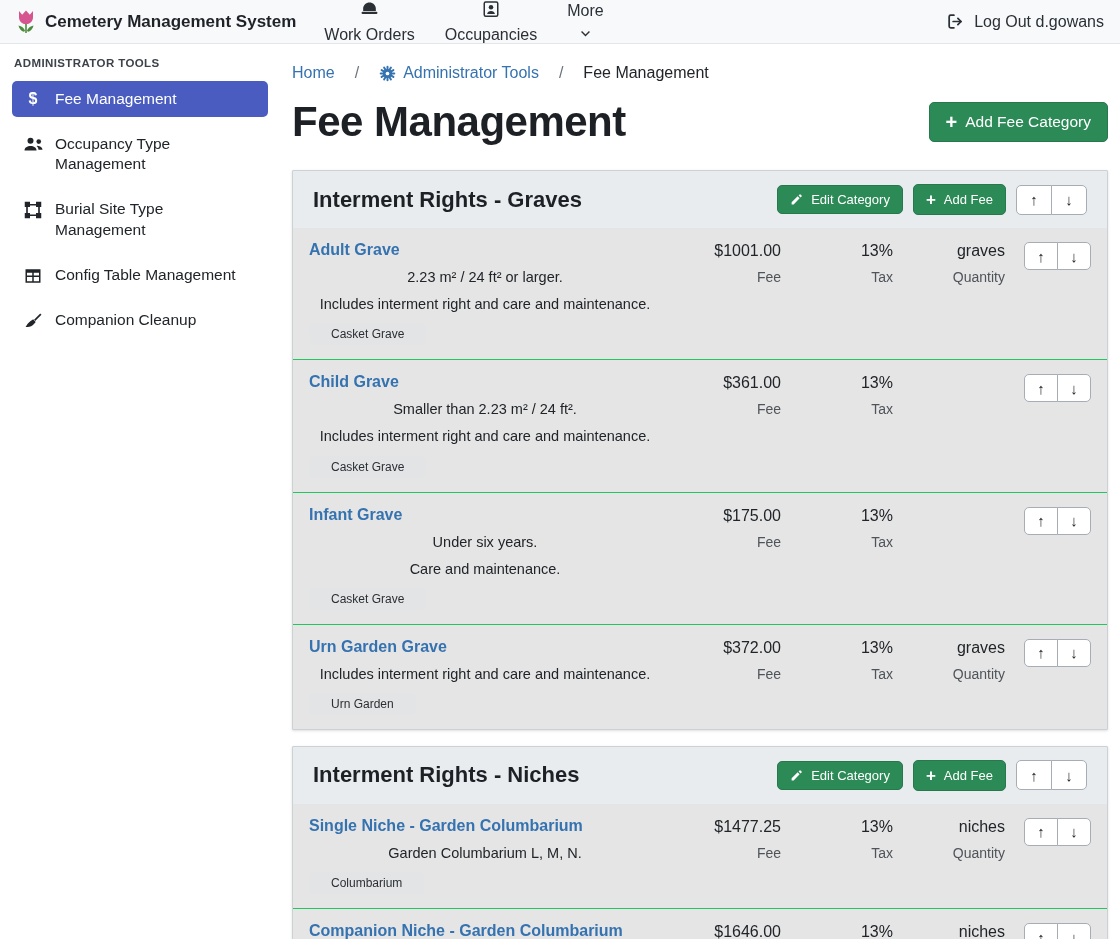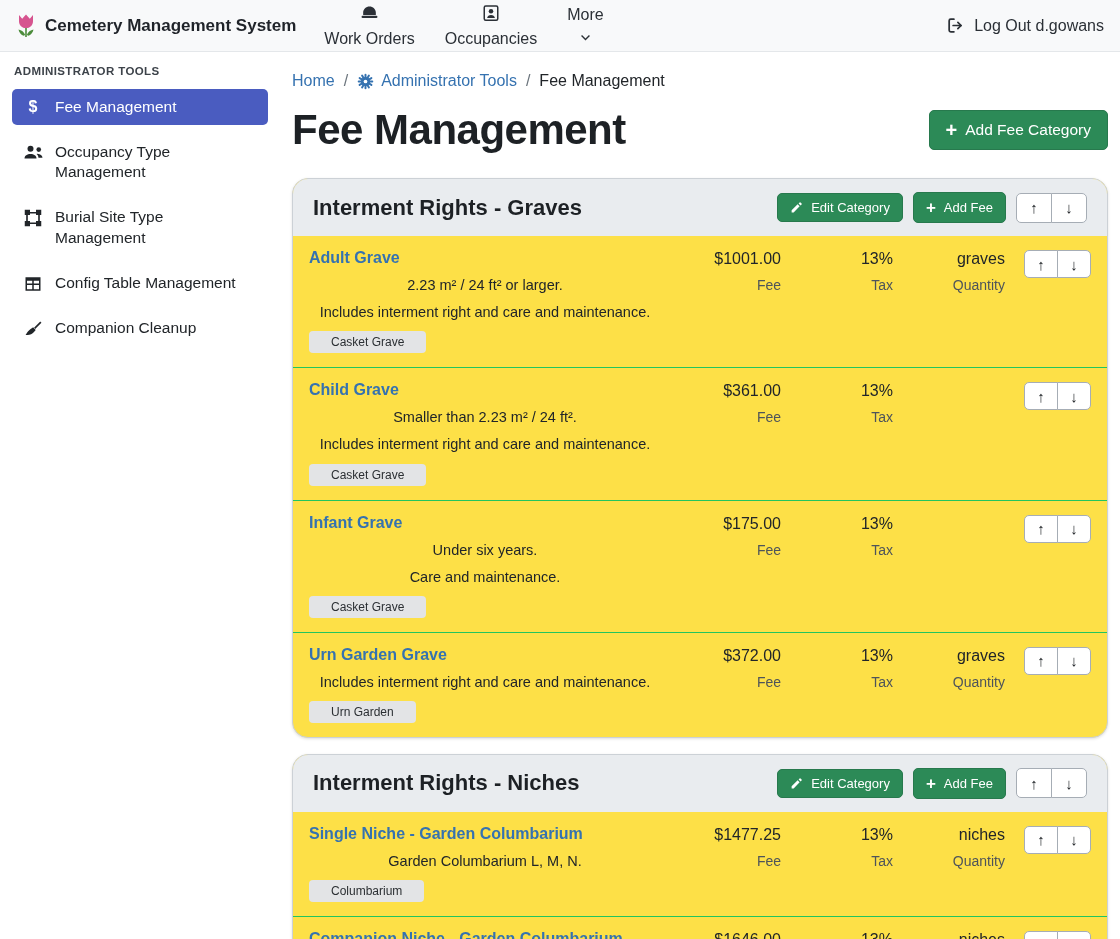--- a/index.html
+++ b/index.html
@@ -6,21 +6,21 @@
   html, body { margin: 0; padding: 0; }
   body {
     width: 1120px; height: 939px; overflow: hidden;
     font-family: "Liberation Sans", "DejaVu Sans", sans-serif;
     background: #ffffff; color: #212529;
   }
   a { text-decoration: none; }
 
   
   .navbar {
-    height: 52px; background: #f8f9fa; border-bottom: 1px solid #e4e7ea;
+    height: 44px; background: #f8f9fa; border-bottom: 1px solid #e4e7ea;
     display: flex; align-items: center; padding: 0 16px;
   }
   .brand { display: flex; align-items: center; gap: 9px; font-size: 17px; font-weight: 700; color: #1f2329; }
   .nav-items { display: flex; align-items: center; gap: 30px; margin-left: 28px; flex: 1; }
   .nav-item { display: flex; align-items: center; gap: 8px; font-size: 16px; color: #2b3036; cursor: pointer; flex-direction: column; }
   .logout { display: flex; align-items: center; gap: 9px; font-size: 16px; color: #2b3036; cursor: pointer; margin-left: auto; }
   .icon { display: inline-flex; align-items: center; justify-content: center; }
   .icon svg { display: block; }
 
   
@@ -33,38 +33,38 @@
     display: flex; align-items: flex-start; gap: 11px; padding: 8px 10px; margin-bottom: 9px;
     border-radius: 5px; font-size: 15.5px; line-height: 1.3; color: #212529; cursor: pointer;
   }
   .side-item .icon { width: 22px; flex-shrink: 0; margin-top: 2px; color: #212529; }
   .side-item.active { background: #4a5cc0; color: #ffffff; }
   .side-item.active .icon { color: #ffffff; }
   .dollar-glyph { font-weight: 700; font-size: 16px; line-height: 1; }
 
   
   .main { flex: 1; padding: 12px 12px 0 12px; min-width: 0; }
-  .breadcrumb { display: flex; align-items: center; gap: 9px; font-size: 16px; margin: 8px 0 2px 0; }
+  .breadcrumb { display: flex; align-items: center; gap: 20px; font-size: 16px; margin: 8px 0 2px 0; }
   .crumb-link { color: #3572b0; cursor: pointer; display: inline-flex; align-items: center; gap: 7px; }
   .crumb-sep { color: #6c757d; }
   .crumb-current { color: #212529; }
 
   .title-row { display: flex; align-items: center; justify-content: space-between; margin: 16px 0 24px 0; }
   .page-title { font-size: 42px; font-weight: 600; margin: 0; letter-spacing: -0.5px; color: #1d2125; }
 
   .btn { border-radius: 5px; cursor: pointer; display: inline-flex; align-items: center; gap: 8px; font-family: inherit; }
   .btn-green { background: #2c8a57; border: 1px solid #27794d; color: #fff; }
   .btn-lg { font-size: 15.5px; padding: 9px 16px; }
   .btn-sm { font-size: 13px; padding: 6px 12px; }
   .plus-glyph { font-weight: 700; font-size: 17px; line-height: 1; }
   .btn-lg .plus-glyph { font-size: 20px; }
 
   
   .card {
-    border: 1px solid #ccd1d6; border-radius: 16px; background: #fde047;
+    border: 1px solid #ccd1d6; border-radius: 1px; background: #e5e5e5;
     box-shadow: 0 1px 3px rgba(0,0,0,.13); margin-bottom: 16px; overflow: hidden;
   }
   .card-header {
     background: #e9ecef; padding: 13px 20px;
     display: flex; align-items: center; justify-content: space-between;
   }
   .card-title { font-size: 22px; font-weight: 600; margin: 0; color: #1d2125; }
   .header-actions { display: flex; align-items: center; gap: 10px; }
 
   .btn-group { display: inline-flex; }

